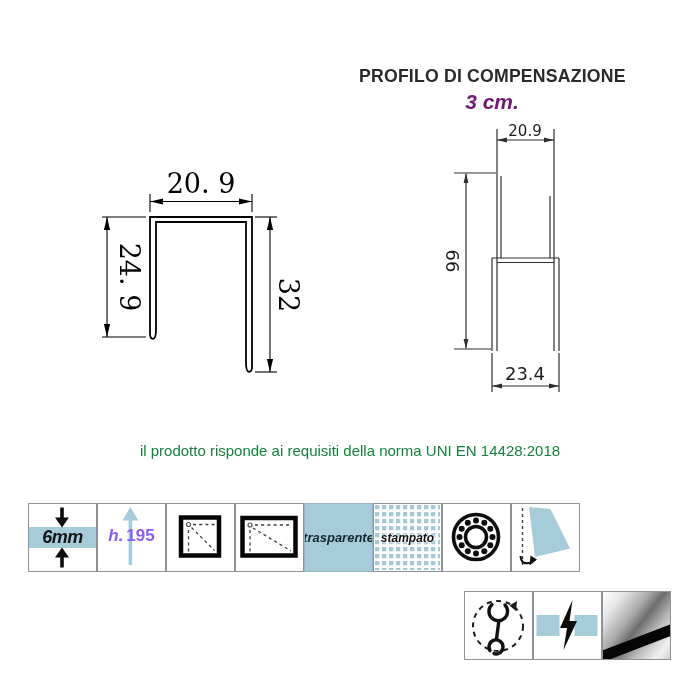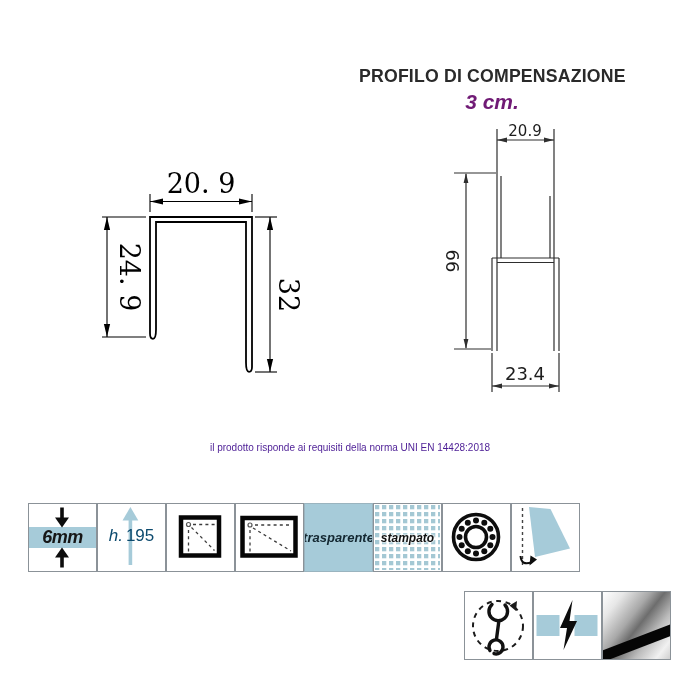--- a/index.html
+++ b/index.html
@@ -9,32 +9,32 @@
   .sec-title{position:absolute;text-align:center;color:#2a2a2a;font-size:19px;font-weight:600;}
   .sec-title .cond{display:inline-block;transform:scaleX(0.93);transform-origin:center;white-space:nowrap;letter-spacing:.2px;}
   .title-left{left:40px;top:81px;width:320px;}
   .title-right{left:342px;top:65px;width:300px;}
   .subtitle-right{position:absolute;left:342px;top:90px;width:300px;text-align:center;
         font-size:21px;font-weight:700;font-style:italic;color:#701a75;}
   
   svg.drawings{position:absolute;left:0;top:0;z-index:1;}
   
   .compliance{position:absolute;top:442px;left:0;width:100%;text-align:center;
-        font-size:10px;color:#4c1d95;}
+        font-size:15px;color:#15803d;}
   
   .features{position:absolute;top:503px;left:28px;width:643px;z-index:2;}
   .frow{display:flex;gap:0;}
   .frow.second{margin-top:19px;justify-content:flex-end;}
   .fbox{position:relative;width:69px;height:69px;border:1.5px solid #8b9298;box-sizing:border-box;
         background:#fff;overflow:hidden;}
   .fbox svg{position:absolute;left:0;top:0;}
   .band{position:absolute;left:0;top:23px;width:100%;height:21px;background:#a6cbd9;}
   .lbl-6mm{position:absolute;left:0;top:23px;width:100%;height:21px;display:flex;align-items:center;justify-content:center;
         font-size:18px;font-weight:700;font-style:italic;color:#161616;letter-spacing:-.5px;}
-  .lbl-h195{position:absolute;left:0;top:22px;width:100%;text-align:center;color:#0c4a6e;font-size:17px;font-weight:400;}
+  .lbl-h195{position:absolute;left:0;top:22px;width:100%;text-align:center;color:#8b5cf6;font-size:17px;font-weight:700;}
   .lbl-h195 .hp{font-style:italic;margin-right:3px;}
   .fill-blue{position:absolute;inset:0;background:#a6cbd9;}
   .lbl-center{position:absolute;inset:0;display:flex;align-items:center;justify-content:center;
         font-style:italic;font-weight:600;font-size:13px;color:#142832;}
   .lbl-stamp{position:absolute;inset:0;display:flex;align-items:center;justify-content:center;
         font-style:italic;font-weight:600;font-size:12px;color:#111;
         text-shadow:0 0 2px #fff,0 0 2px #fff,0 0 3px #fff;}
   .chrome{position:absolute;inset:0;background:linear-gradient(128deg,#ffffff 0%,#e7e7e7 18%,#a8a8a8 40%,#6d6d6d 52%,#bcbcbc 70%,#f1f1f1 88%,#cfcfcf 100%);}
   .chrome .stripe{position:absolute;left:-12px;top:44px;width:100px;height:11px;background:#050505;
         transform:rotate(-21deg);}

